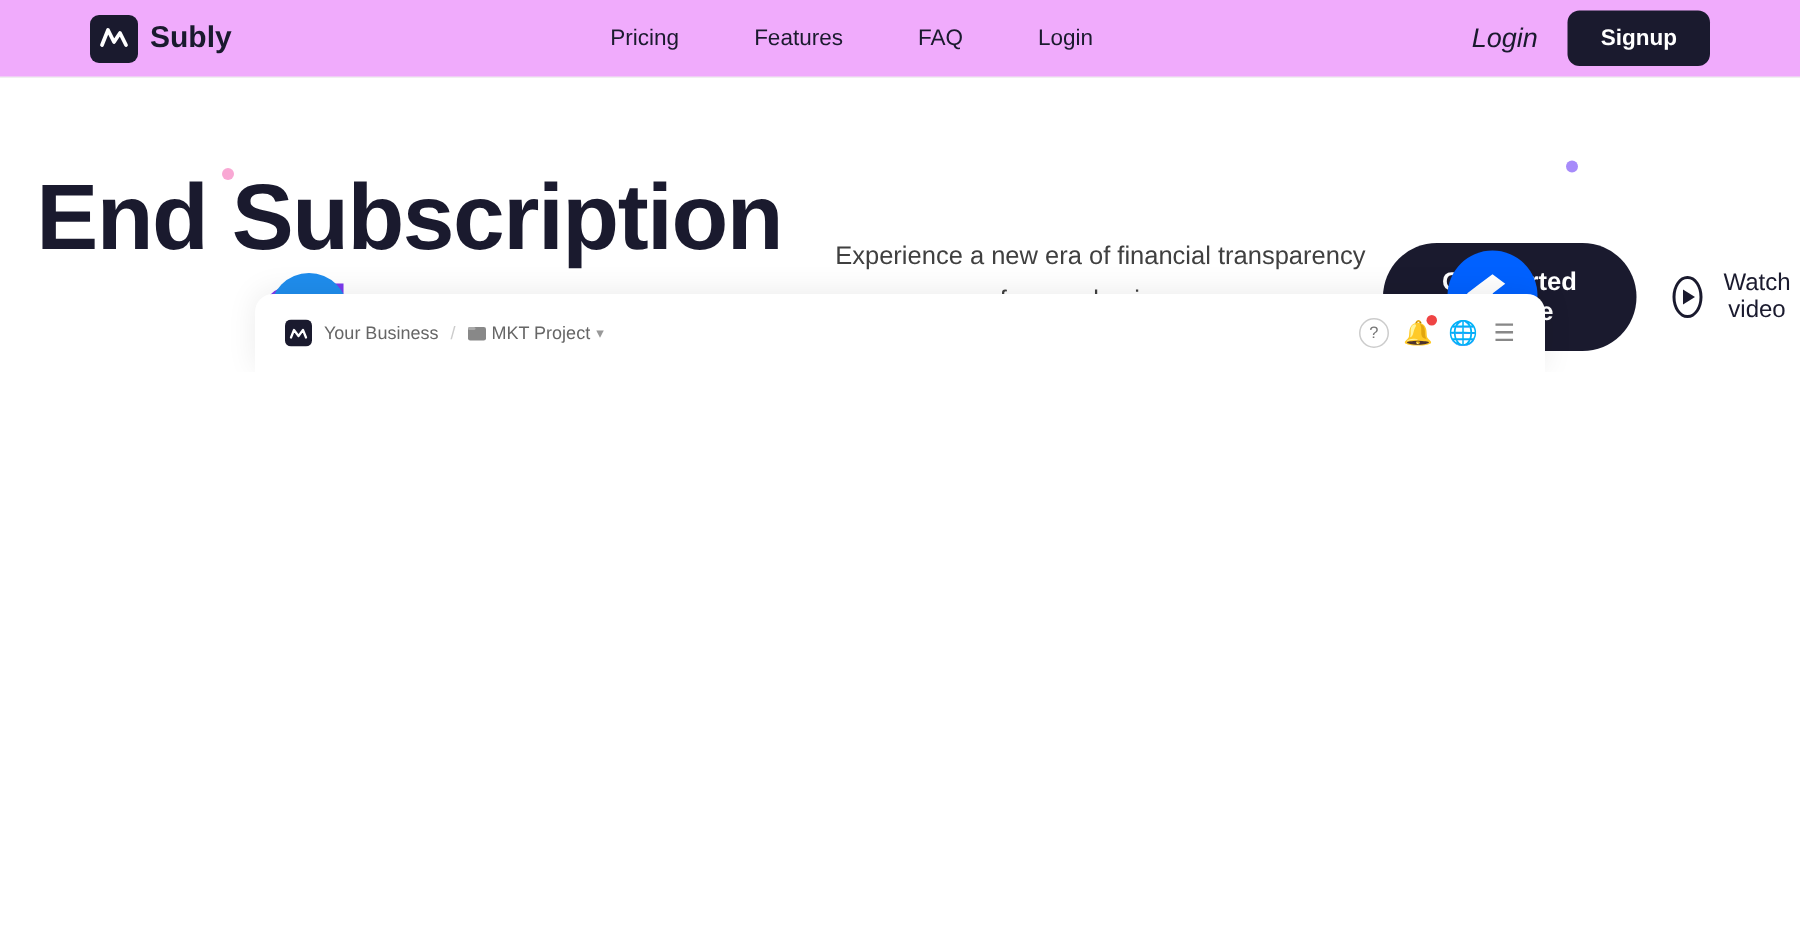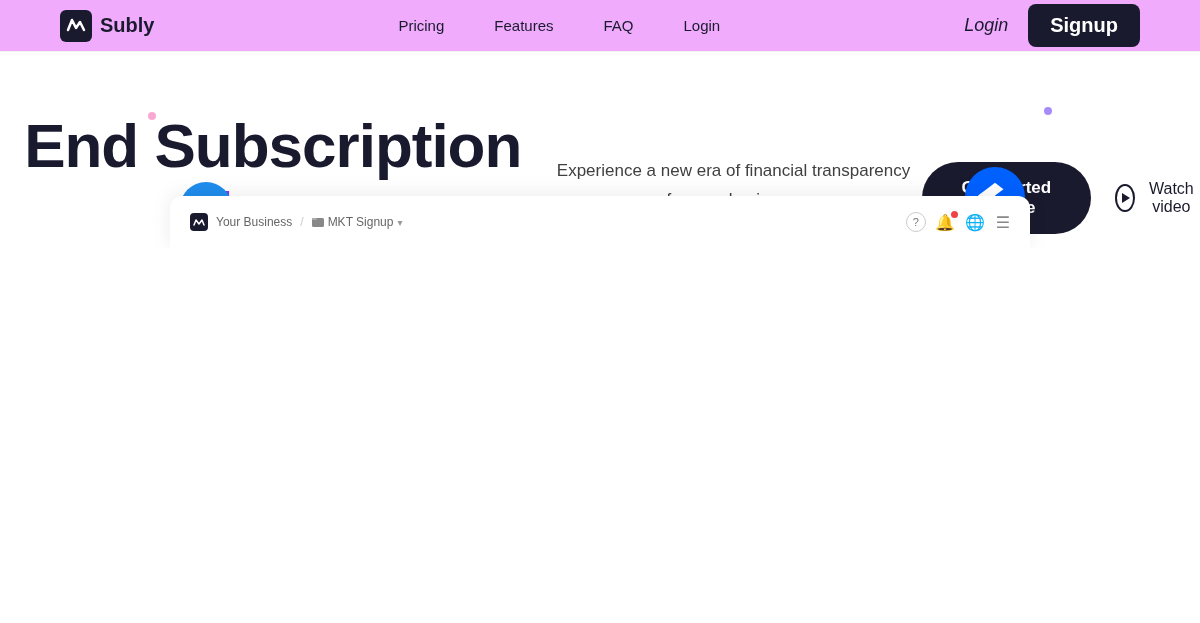--- a/index.html
+++ b/index.html
@@ -64,21 +64,21 @@
       color: #1a1a2e;
       cursor: pointer;
       font-style: italic;
     }
     .btn-signup {
       background: #1a1a2e;
       color: #fff;
       border: none;
       padding: 10px 22px;
       border-radius: 8px;
-      font-size: 20px;
+      font-size: 15px;
       font-weight: 600;
       cursor: pointer;
     }
 
     
     .hero {
       position: relative;
       display: flex;
       flex-direction: row;
       align-items: center;
@@ -318,21 +318,21 @@
         <rect width="18" height="18" rx="4" fill="#1a1a2e"></rect>
         <path d="M4 12 L6 7 L9 11 L12 7 L14 12" stroke="white" stroke-width="1.5" stroke-linecap="round" stroke-linejoin="round" fill="none"></path>
       </svg>
       <span>Your Business</span>
       <span class="breadcrumb-sep">/</span>
       <div class="breadcrumb-folder">
         <svg width="12" height="12" viewBox="0 0 12 12" fill="none">
           <rect x="0" y="2" width="12" height="9" rx="1.5" fill="#888"></rect>
           <rect x="0" y="2" width="5" height="2" rx="1" fill="#aaa"></rect>
         </svg>
-        <span>MKT Signup</span>
+        <span>MKT Project</span>
         <span style="color:#999;font-size:10px;">▾</span>
       </div>
     </div>
     <div class="app-preview-right">
       <span style="width:20px;height:20px;border:1.5px solid #ccc;border-radius:50%;display:flex;align-items:center;justify-content:center;font-size:11px;color:#777;cursor:pointer;">?</span>
       <span style="font-size:16px;cursor:pointer;position:relative;">
         🔔
         <span style="position:absolute;top:-2px;right:-2px;width:7px;height:7px;background:#ef4444;border-radius:50%;display:block;"></span>
       </span>
       <span style="font-size:16px;cursor:pointer;">🌐</span>

